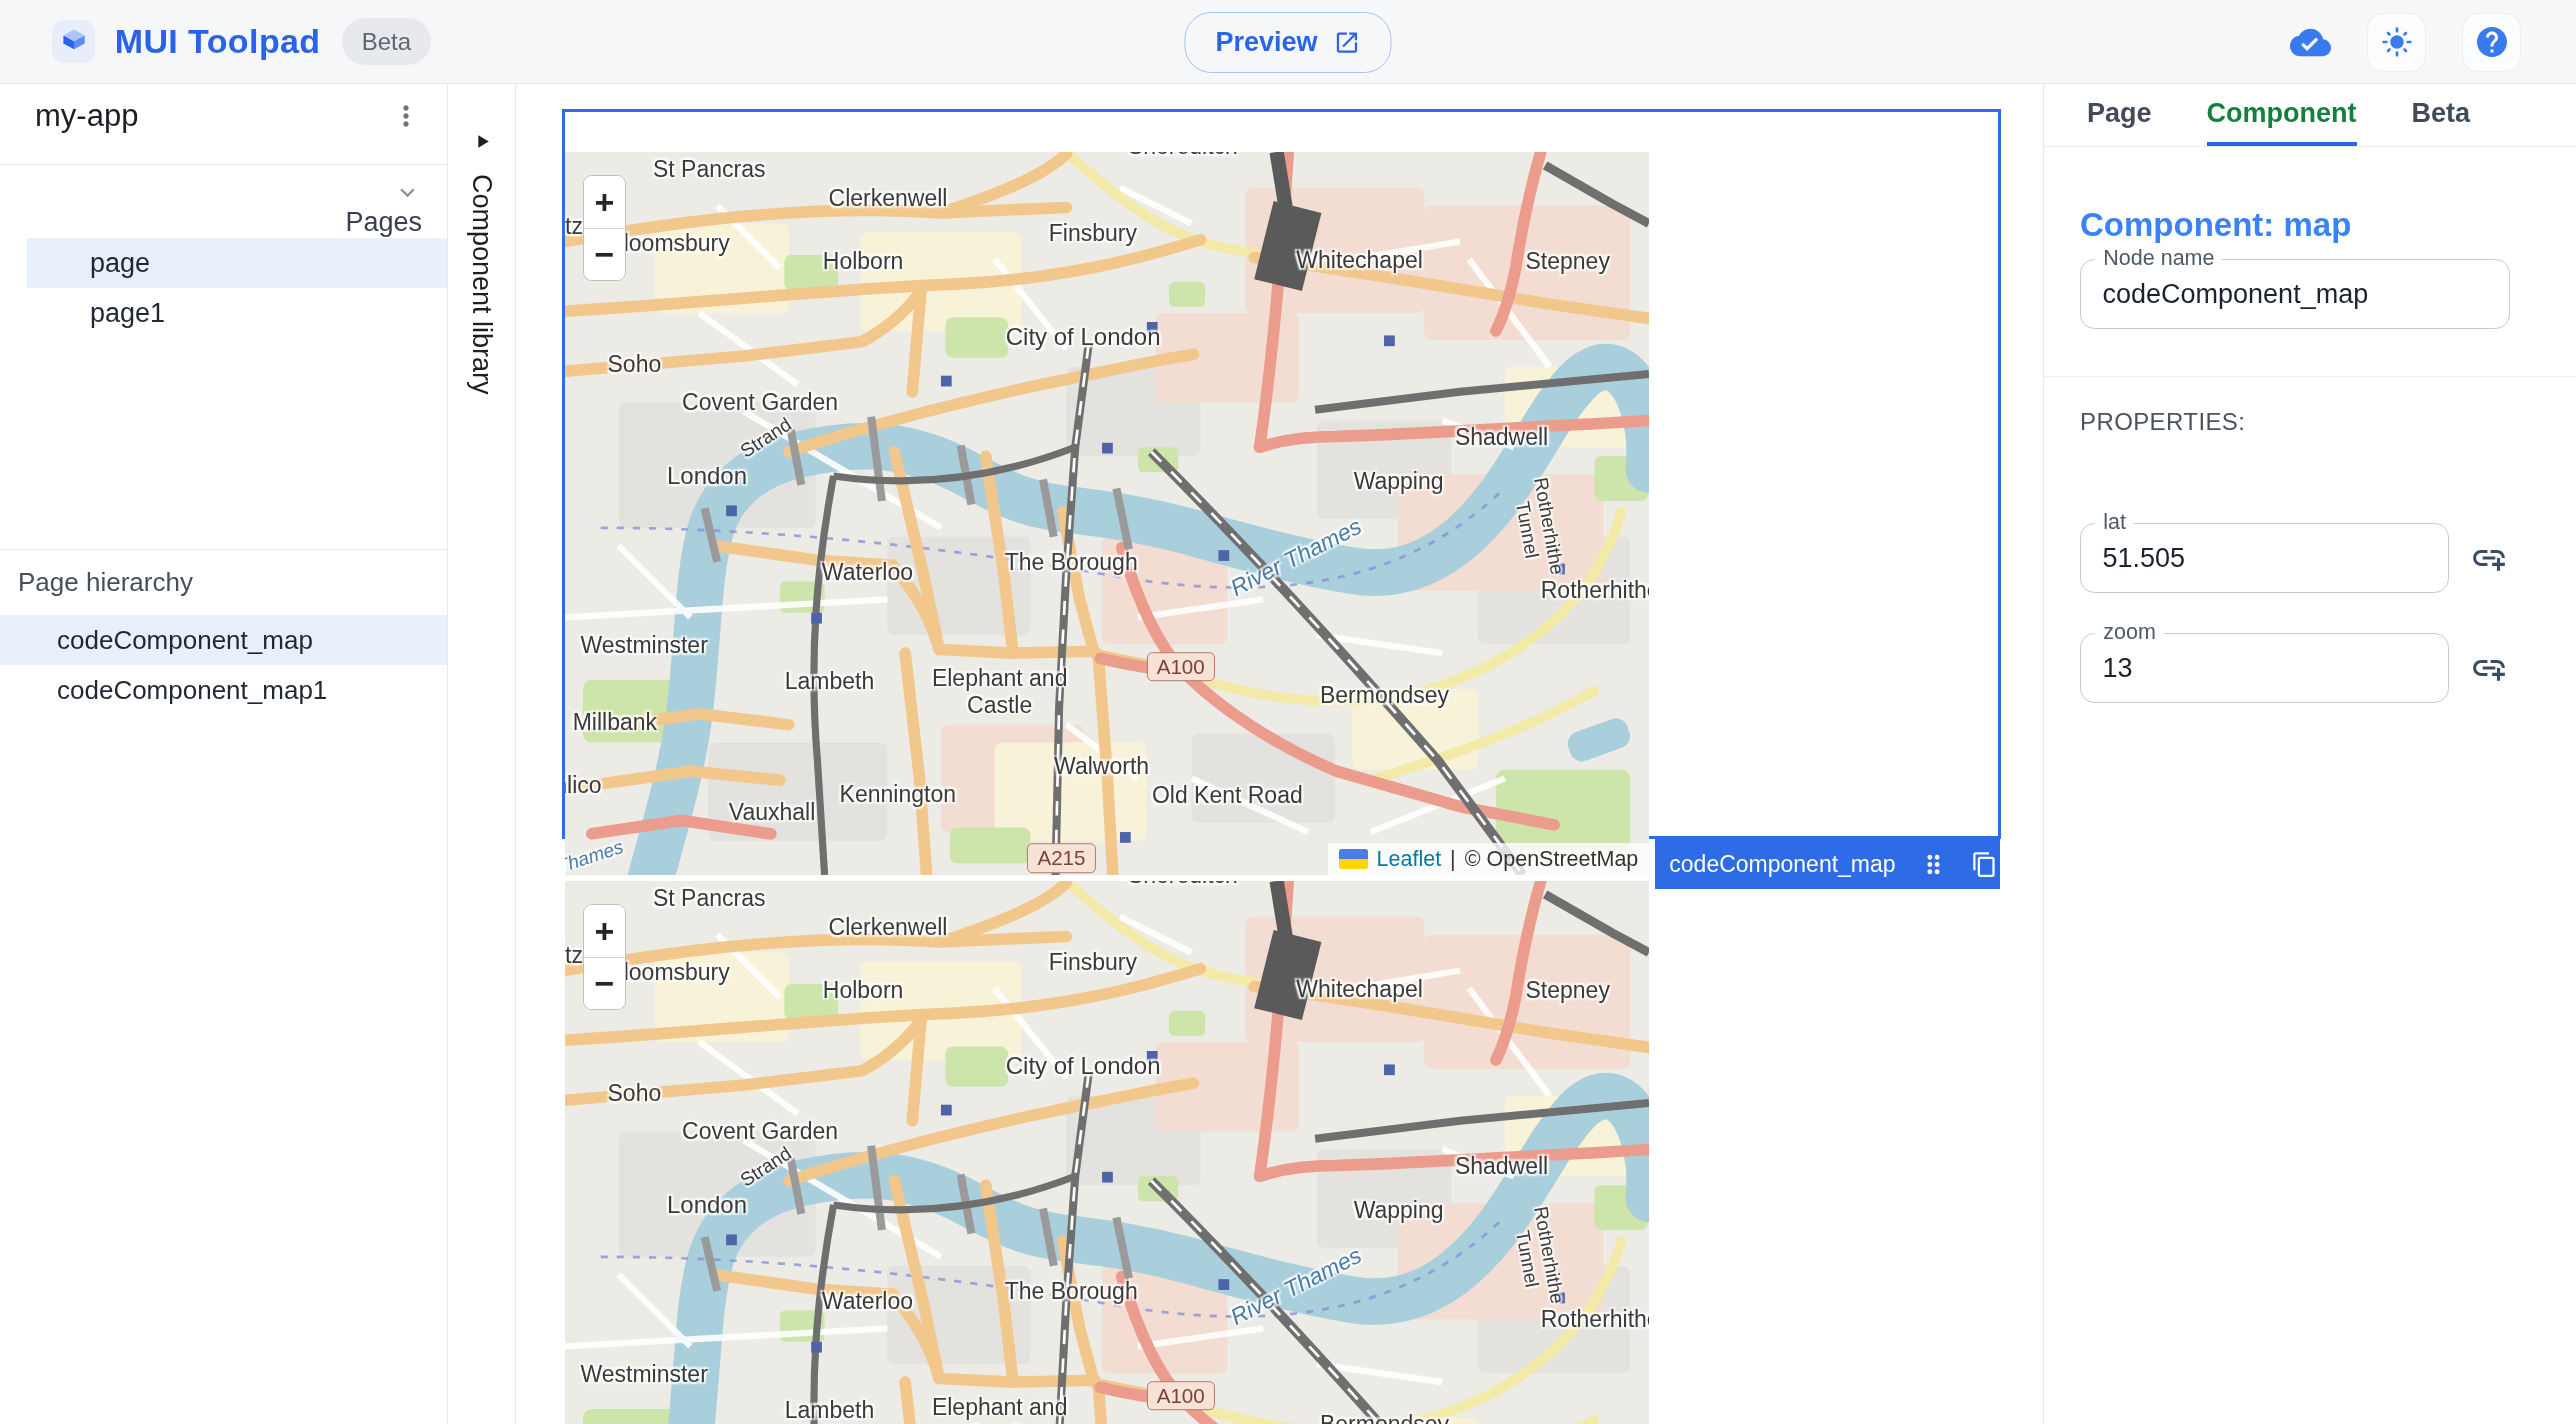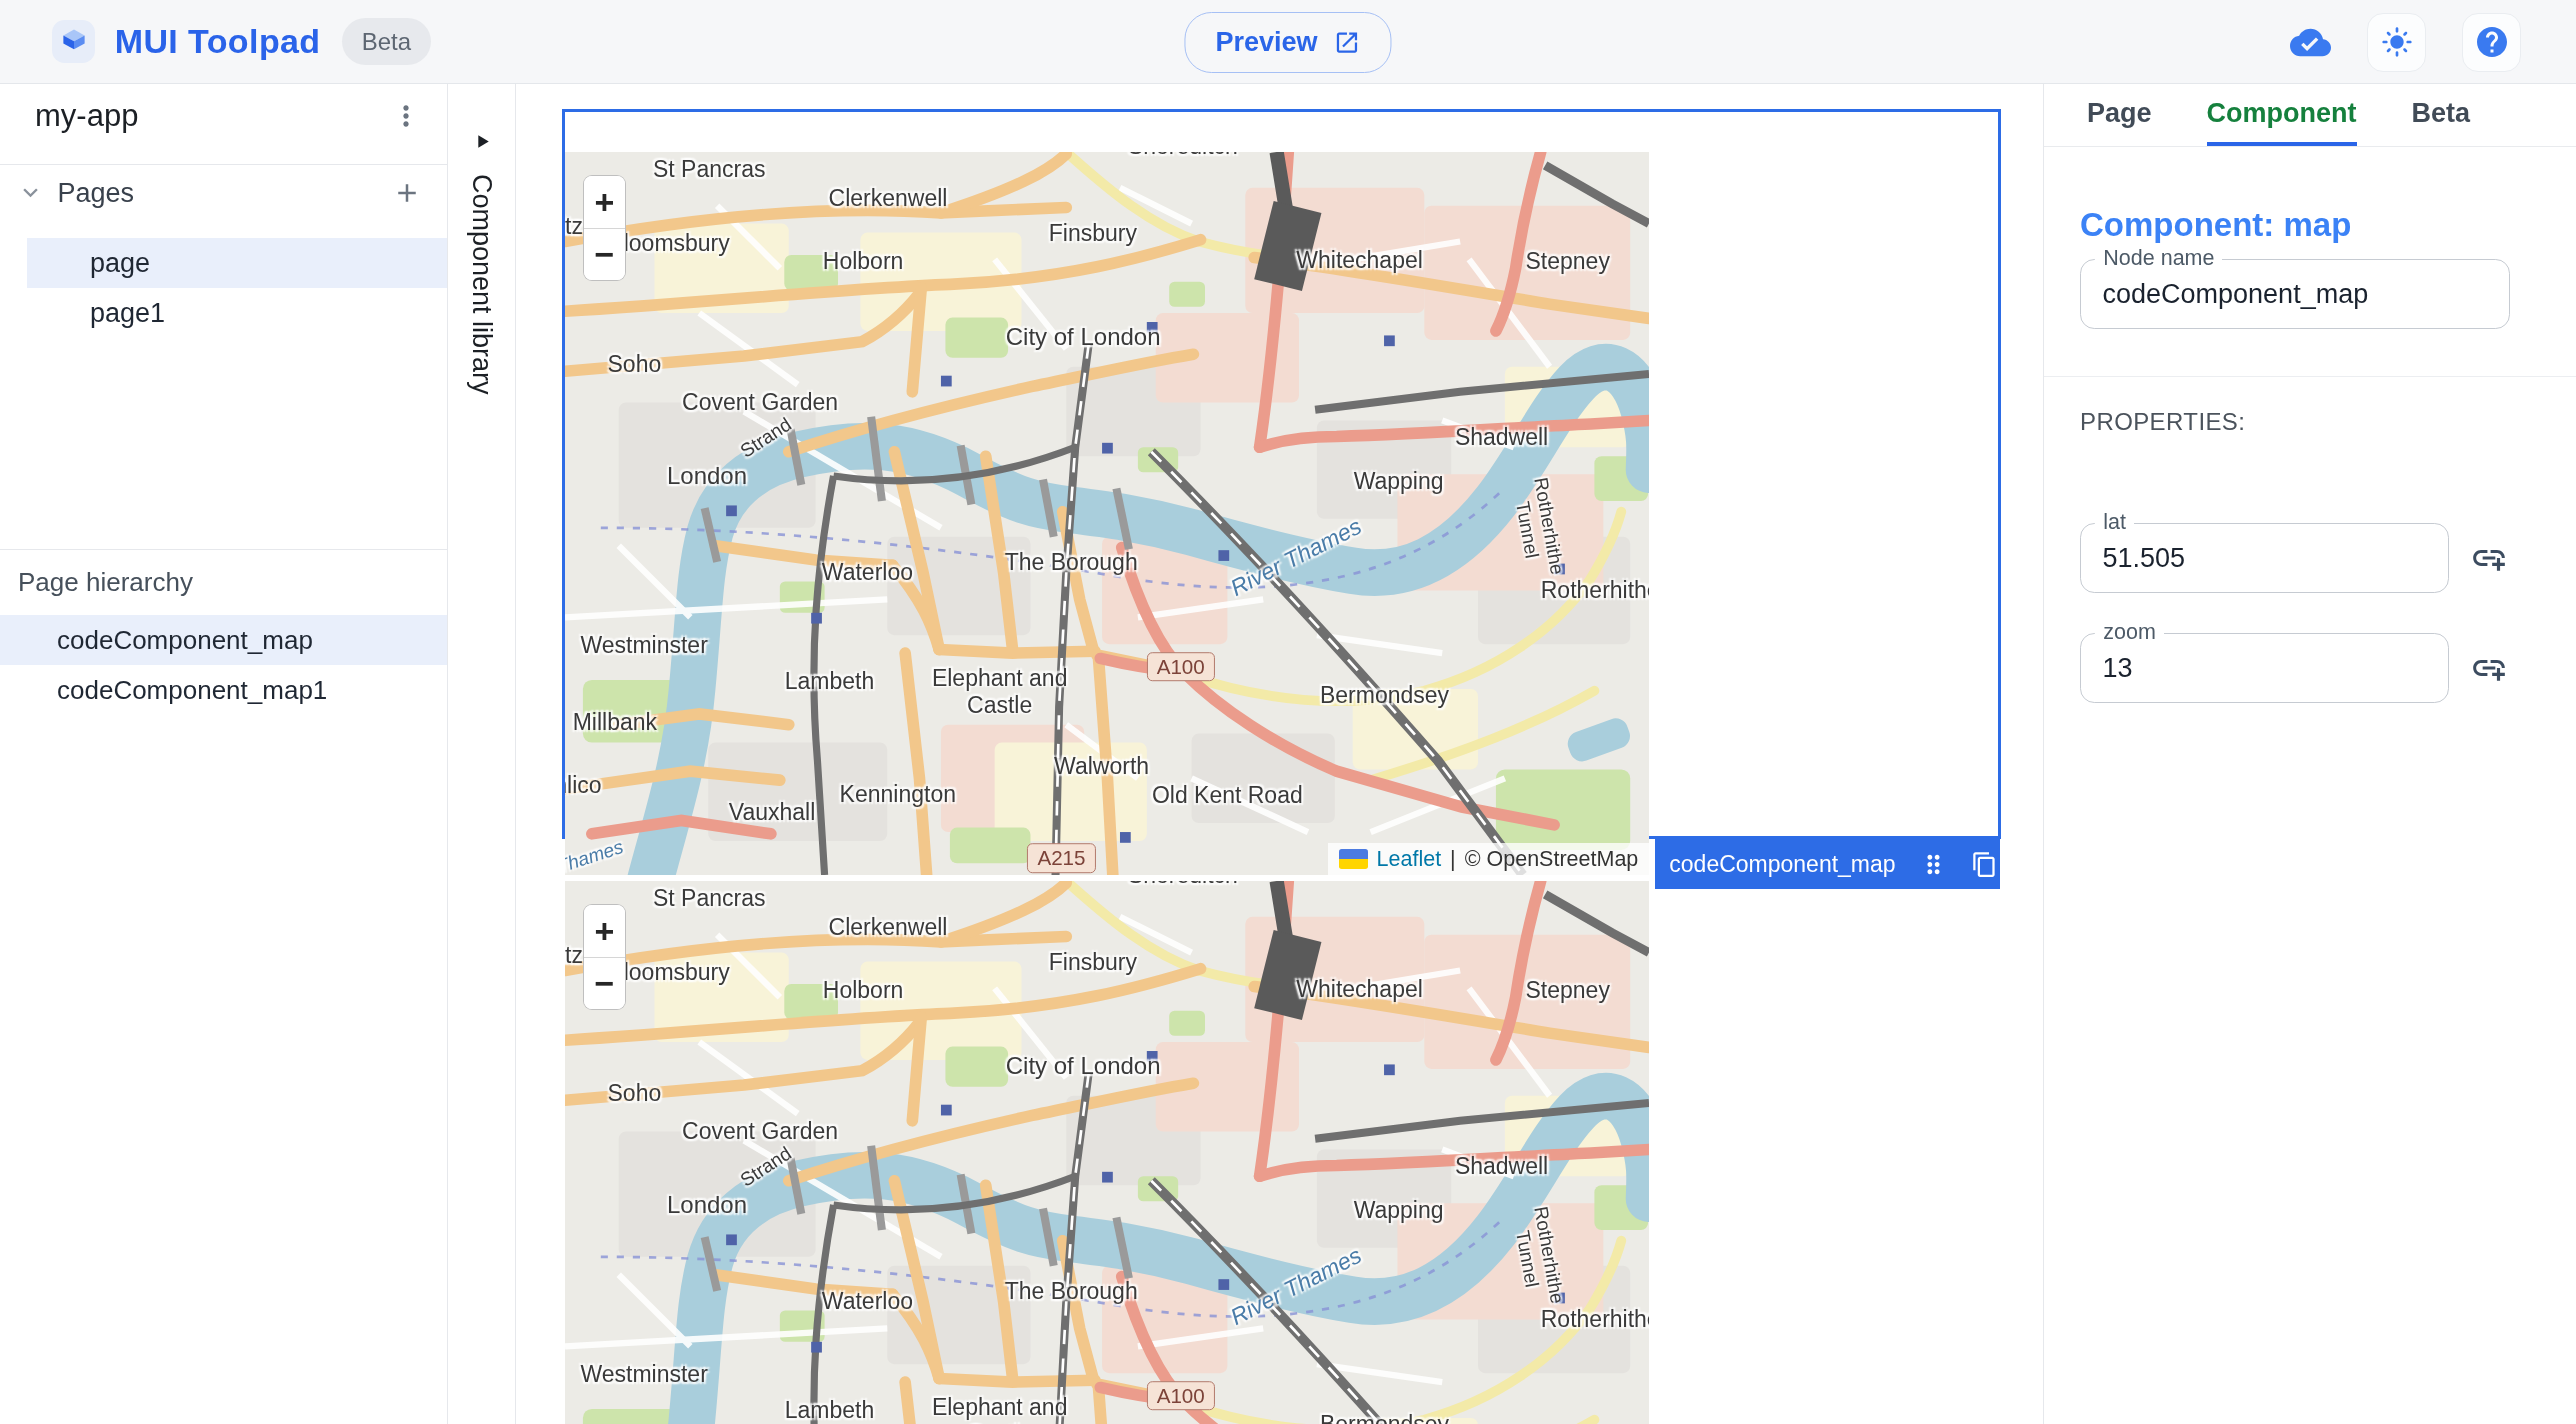--- a/index.html
+++ b/index.html
@@ -23,21 +23,21 @@
   .icon-btn { width:59px; height:59px; border:1.8px solid #eaedf1; background:#fcfdfe; border-radius:16px;
     display:flex; align-items:center; justify-content:center; }
 
   
   .sidebar { position:absolute; left:0; top:84px; bottom:0; width:448px; background:#fff;
     border-right:1.8px solid #e6e8ec; z-index:20; }
   .app-row { height:81px; display:flex; align-items:center; padding:0 25px 16px 35px;
     border-bottom:1.8px solid #e6e8ec; }
   .app-name { font-size:31px; color:#1c2025; flex:1; }
   .pages-header { position:absolute; left:0; top:94px; width:100%; height:54px; display:flex;
-    align-items:flex-start; padding:0 25px 0 16px; }
+    align-items:flex-end; padding:0 25px 0 16px;flex-direction:column; }
   .pages-label { font-size:27px; color:#39414c; margin-left:12.5px; flex:1; }
   .pages-list { position:absolute; left:0; top:154px; width:100%; }
   .side-row { height:50px; display:flex; align-items:center; font-size:27px; color:#1f2733; cursor:pointer; }
   .page-row { margin-left:27px; padding-left:63px; }
   .page-row.selected { background:#e9effb; }
   .hier-divider { position:absolute; left:0; top:465px; width:100%; border-top:1.8px solid #e6e8ec; }
   .hier-header { position:absolute; left:0; top:466px; width:100%; height:64px; display:flex;
     align-items:center; padding-left:18px; font-size:26px; color:#46505b; }
   .hier-list { position:absolute; left:0; top:531px; width:100%; }
   .hier-row { padding-left:57px; font-size:26px; }

